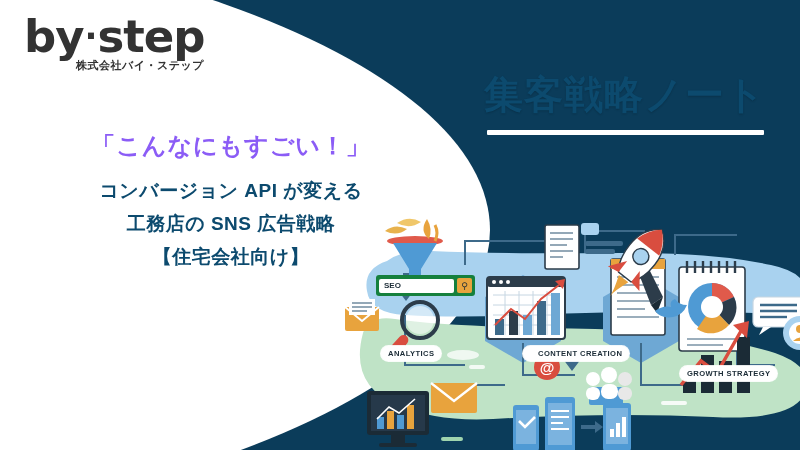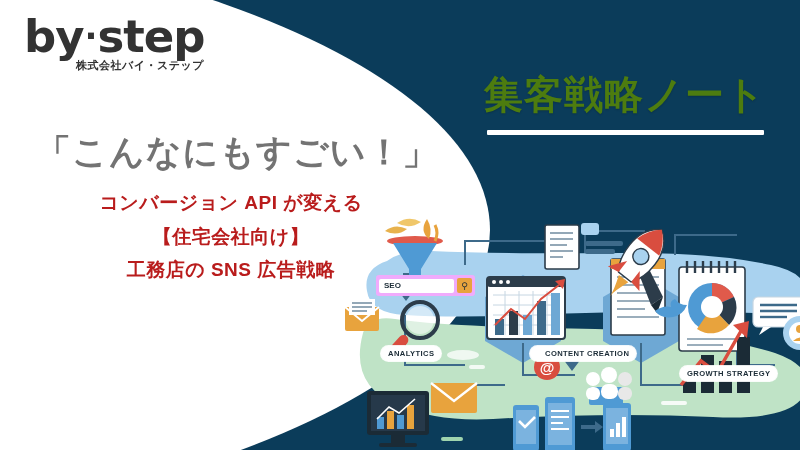--- a/index.html
+++ b/index.html
@@ -29,33 +29,33 @@
   .logo-word .dot{font-size:34px;vertical-align:4px;padding:0 1px;}
   .logo-sub{
     position:absolute;left:52px;top:44px;
     font-size:11px;font-weight:bold;color:#333333;
     letter-spacing:.5px;white-space:nowrap;
   }
 
   
   .left-text{position:absolute;left:36px;top:132px;width:390px;text-align:center;}
   .headline{
-    font-size:35px;font-weight:bold;color:#737373;
+    font-size:24px;font-weight:bold;color:#8b5cf6;
     letter-spacing:1px;line-height:1.15;white-space:nowrap;
   }
   .sub-lines{margin-top:14px;}
   .sub-line{
-    font-size:19px;font-weight:bold;color:#b91c1c;
+    font-size:19px;font-weight:bold;color:#0c4a6e;
     line-height:1.75;letter-spacing:.5px;white-space:nowrap;
   }
 
   
   .right-panel{position:absolute;left:470px;top:74px;width:310px;text-align:center;}
   .panel-title{
-    font-size:39px;font-weight:bold;color:#4d7c0f;
+    font-size:39px;font-weight:bold;color:#0c4a6e;
     letter-spacing:1px;line-height:1.1;white-space:nowrap;
     text-shadow:0 1px 2px rgba(0,0,0,.18);
   }
   .panel-rule{
     margin:13px auto 0;width:277px;height:5px;background:#ffffff;border-radius:1px;
   }
   .panel-sub{
     margin-top:12px;font-size:30px;font-weight:bold;color:#ffffff;
     letter-spacing:1px;white-space:nowrap;
   }
@@ -64,21 +64,21 @@
   .illus{position:absolute;left:345px;top:215px;width:470px;height:240px;}
   .illus svg{display:block;width:470px;height:240px;}
   .ilabel{
     position:absolute;background:#ffffff;border-radius:9px;
     font-size:7.6px;font-weight:bold;color:#1b2b36;
     letter-spacing:.4px;padding:3px 7px;white-space:nowrap;
     box-shadow:0 0 0 1px rgba(255,255,255,.9);
   }
   .seo-box{
     position:absolute;left:31px;top:60px;width:99px;height:21px;
-    background:#f0abfc;border-radius:3px;display:flex;align-items:center;padding:0 3px;
+    background:#15803d;border-radius:3px;display:flex;align-items:center;padding:0 3px;
     box-sizing:border-box;
   }
   .seo-field{
     flex:1;height:14px;background:#ffffff;border-radius:2px;
     font-size:8px;font-weight:bold;color:#1b2b36;
     display:flex;align-items:center;padding-left:5px;box-sizing:border-box;
   }
   .seo-btn{
     width:15px;height:15px;margin-left:3px;background:#e8a33d;border-radius:2px;
     display:flex;align-items:center;justify-content:center;color:#1b2b36;font-size:9px;font-weight:bold;
@@ -94,22 +94,22 @@
 
   <div class="logo">
     <div class="logo-word"><span>by</span><span class="dot">·</span><span>step</span></div>
     <div class="logo-sub">株式会社バイ・ステップ</div>
   </div>
 
   <div class="left-text">
     <div class="headline">「こんなにもすごい！」</div>
     <div class="sub-lines">
       <div class="sub-line">コンバージョン API が変える</div>
+      <div class="sub-line">工務店の SNS 広告戦略</div>
       <div class="sub-line">【住宅会社向け】</div>
-      <div class="sub-line">工務店の SNS 広告戦略</div>
     </div>
   </div>
 
   <div class="right-panel">
     <div class="panel-title">集客戦略ノート</div>
     <div class="panel-rule"></div>
   </div>
 
   <div class="illus">
     <svg viewBox="0 0 470 240">
@@ -306,17 +306,17 @@
       <rect x="316" y="186" width="26" height="4" rx="2" fill="#ffffff" opacity=".85"></rect>
       <ellipse cx="118" cy="140" rx="16" ry="5" fill="#ffffff" opacity=".75"></ellipse>
     </svg>
 
     <div class="seo-box">
       <div class="seo-field">SEO</div>
       <div class="seo-btn">⚲</div>
     </div>
 
     <div class="ilabel" style="left:36px;top:131px;">ANALYTICS</div>
-    <div class="ilabel" style="left:185px;top:131px;padding-left:15px;">CONTENT CREATION</div>
+    <div class="ilabel" style="left:178px;top:131px;padding-left:15px;">CONTENT CREATION</div>
     <div class="ilabel" style="left:335px;top:131px;margin-top:20px;">GROWTH STRATEGY</div>
   </div>
 
 </div>
 
 </body></html>

